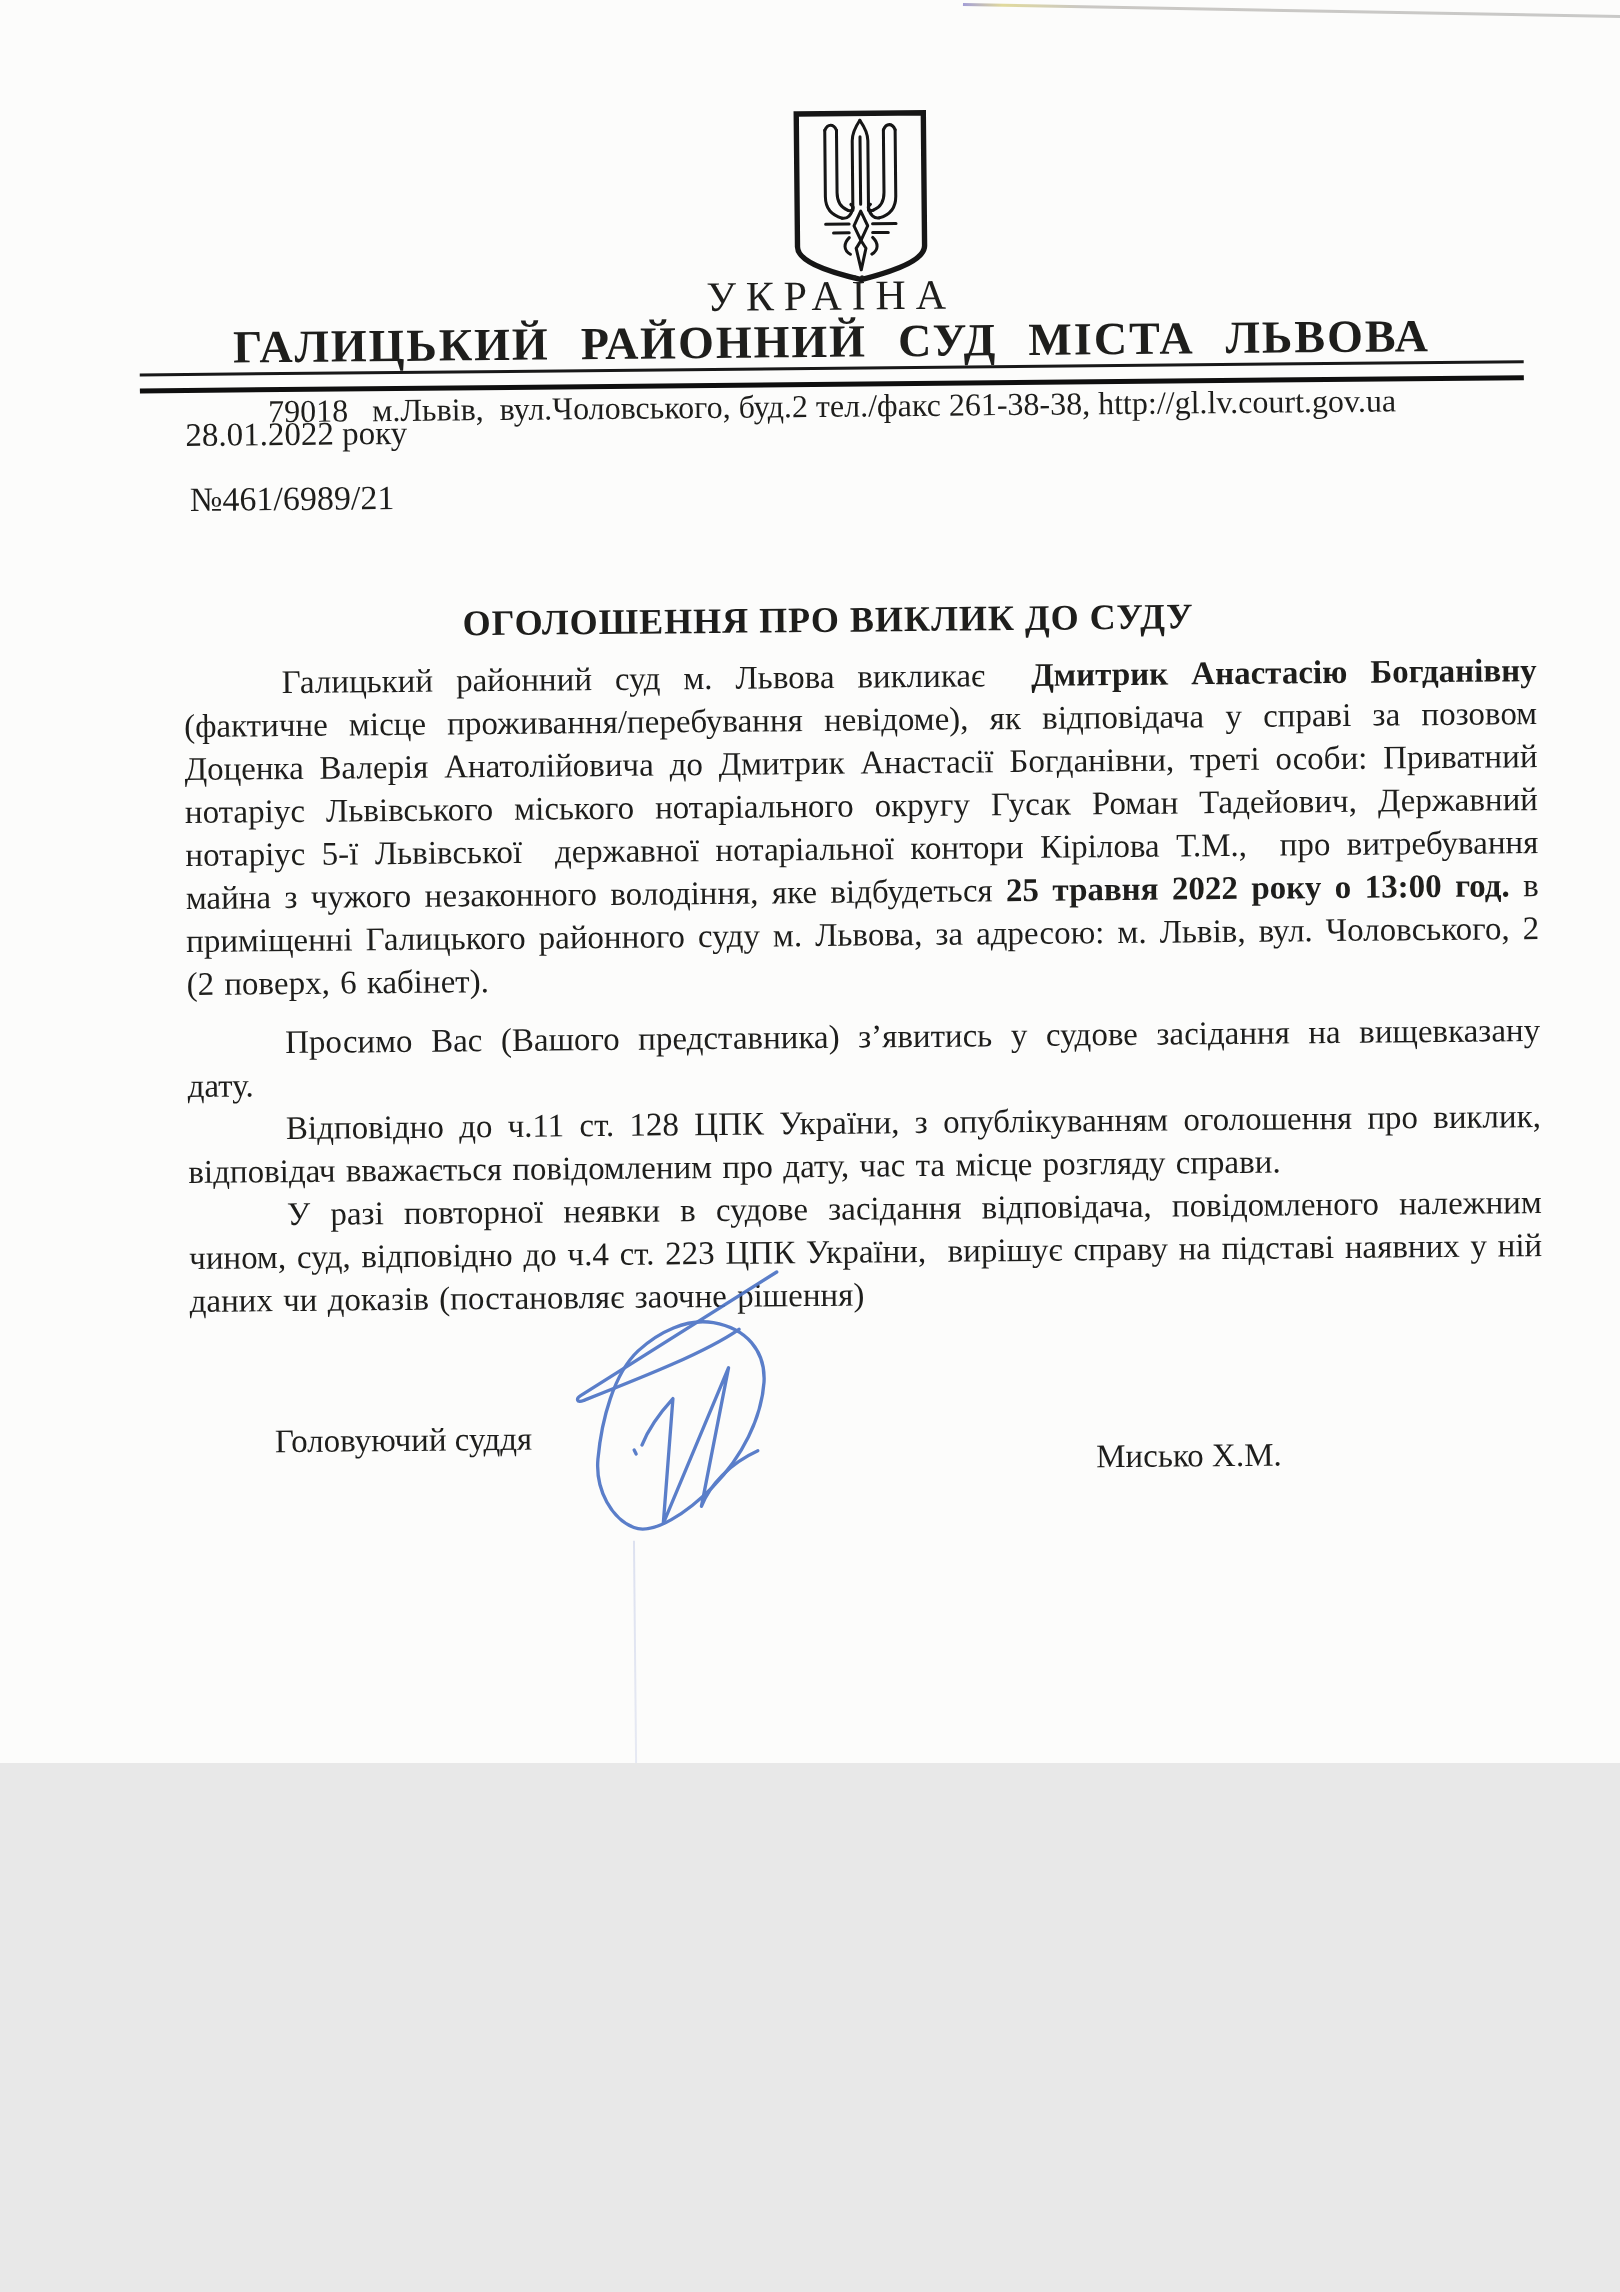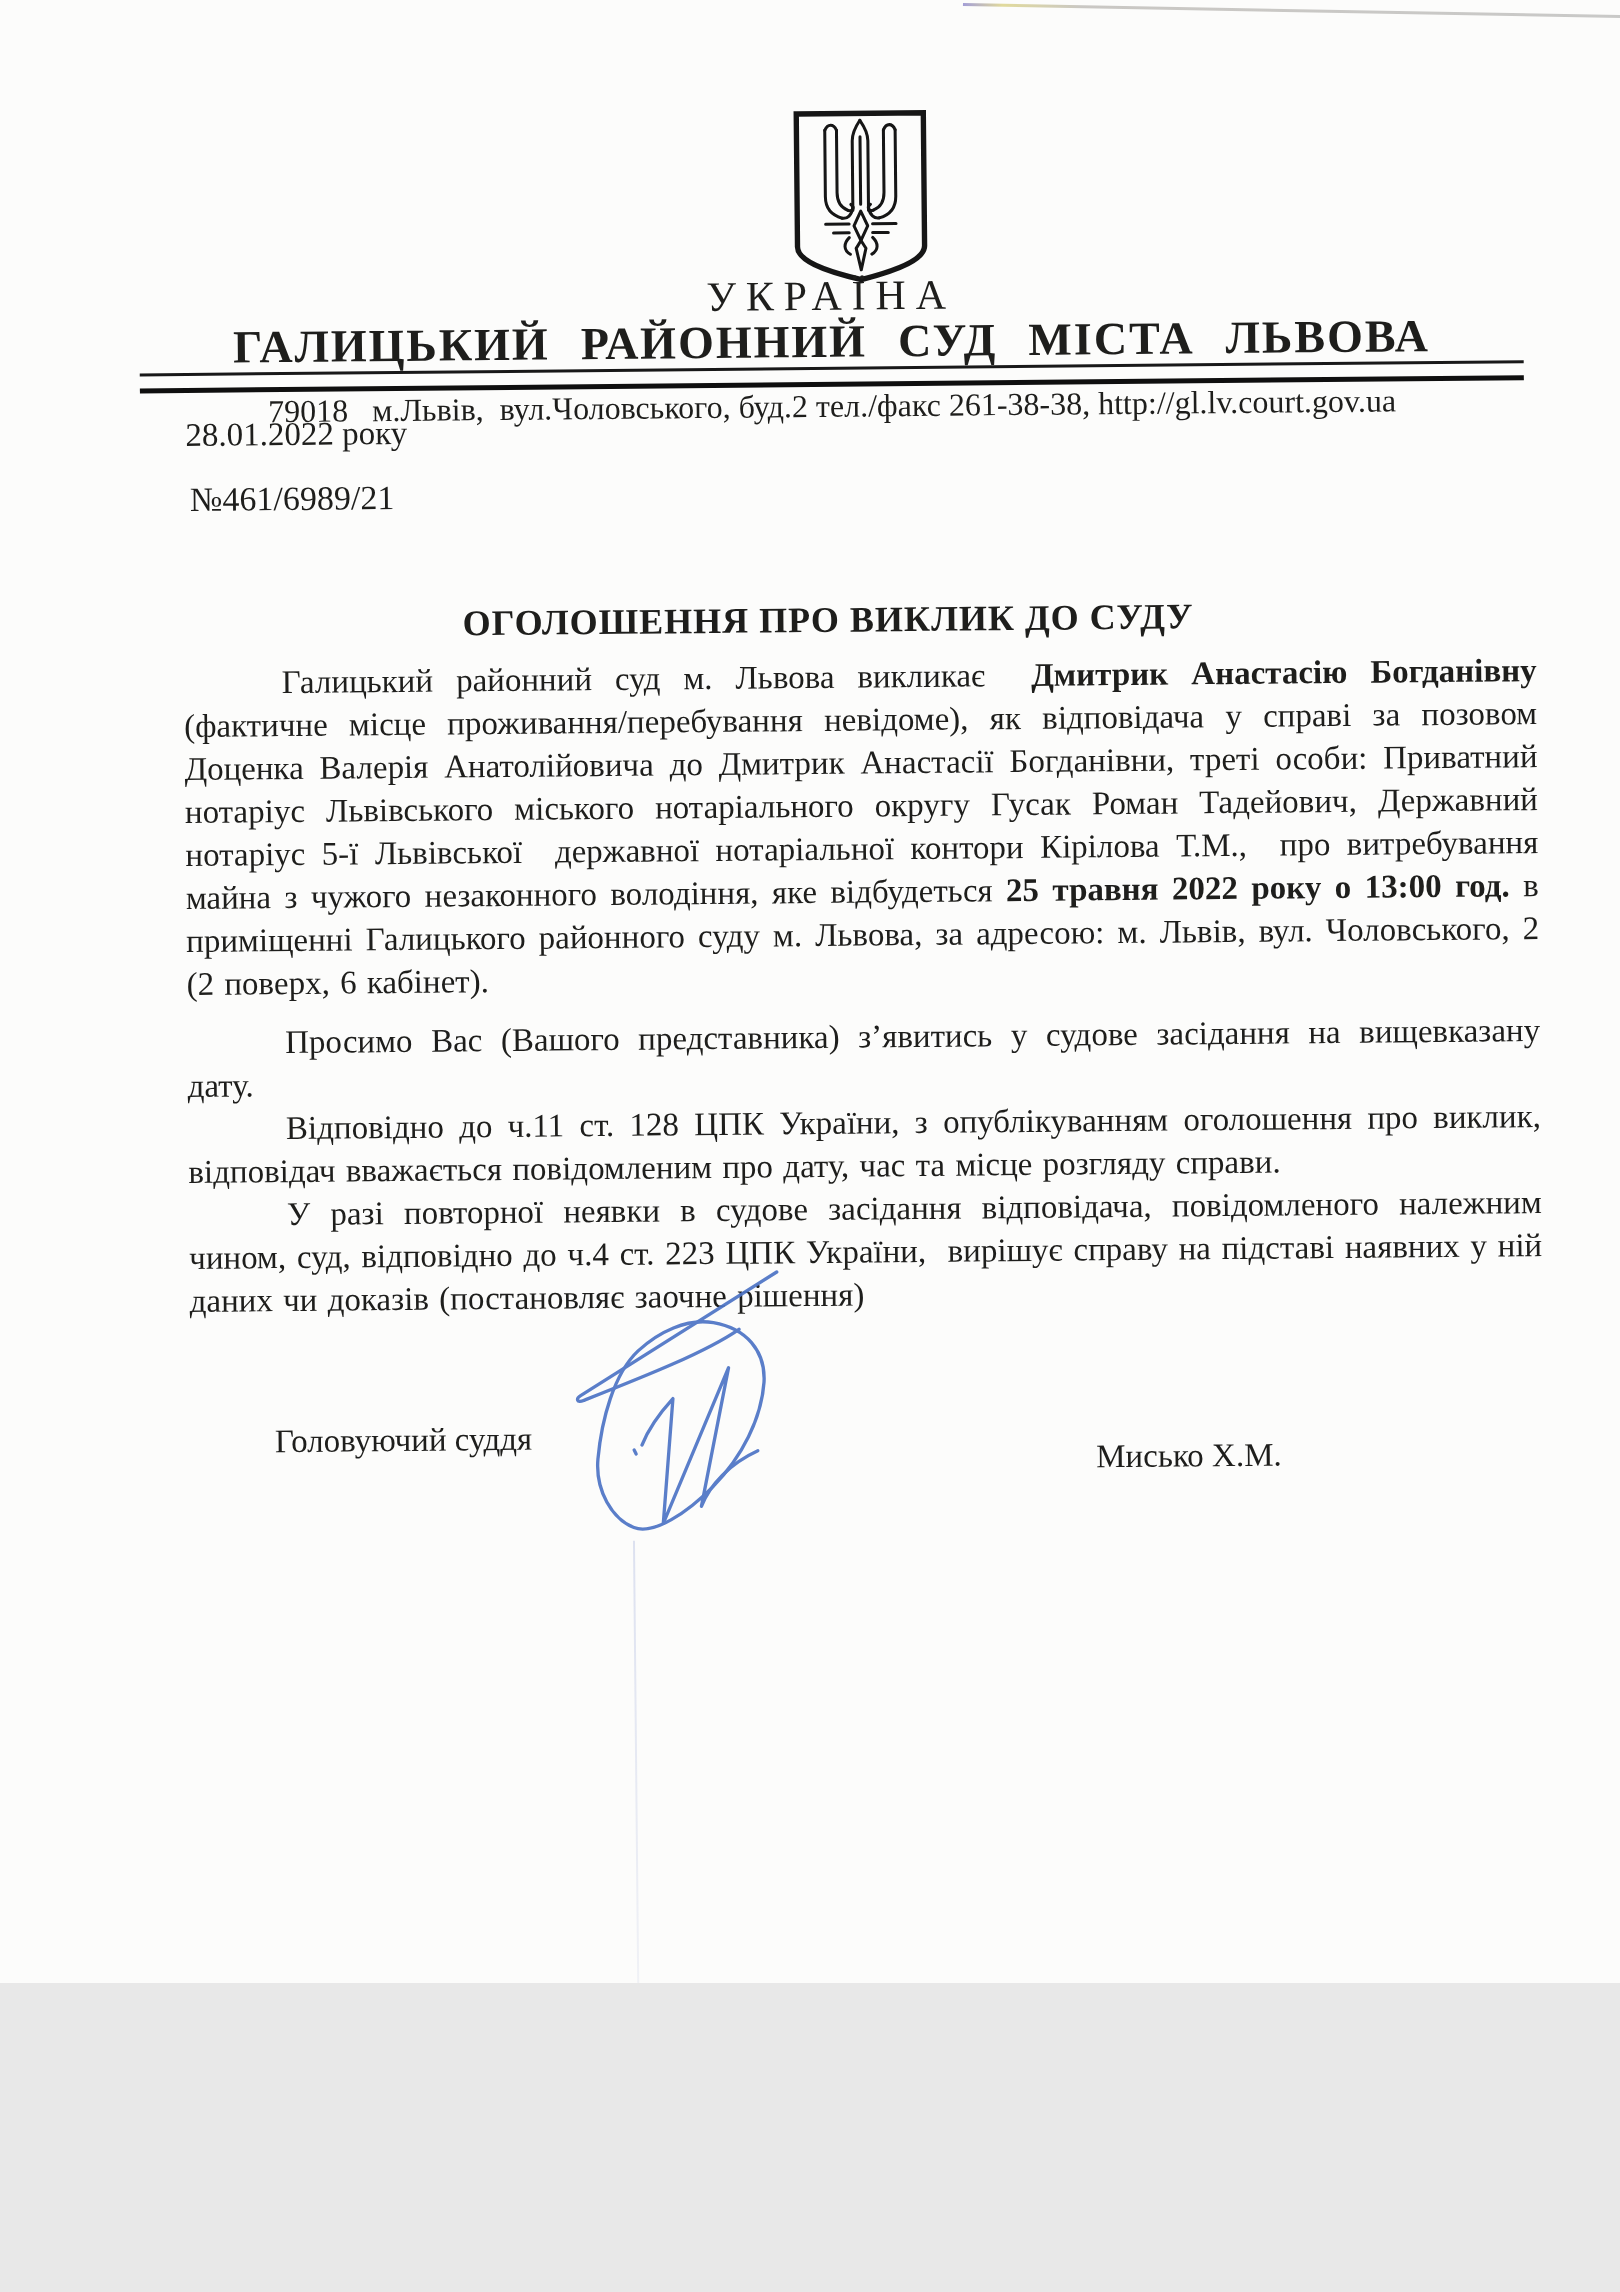--- a/index.html
+++ b/index.html
@@ -1,17 +1,17 @@
 <!DOCTYPE html>
 <html><head>
 <meta charset="utf-8">
 <style>
   html,body { margin:0; padding:0; background:#e8e8e8; }
   .page {
-    position:relative; width:1620px; height:1983px;
+    position:relative; width:1620px; height:1763px;
     background:#fcfcfb; overflow:hidden;
     font-family:"Liberation Serif","DejaVu Serif",serif;
     color:#1e1e1c;
   }
   .doc { position:absolute; inset:0; transform:rotate(-0.55deg); transform-origin:814px 1127px; }
 
   .emblem { position:absolute; left:802px; top:110px; width:135px; height:174px; }
 
   .header-block { position:absolute; left:147px; top:276px; width:1384px; text-align:center; }
   .country   { font-size:42px; letter-spacing:9.8px; line-height:41px; }

